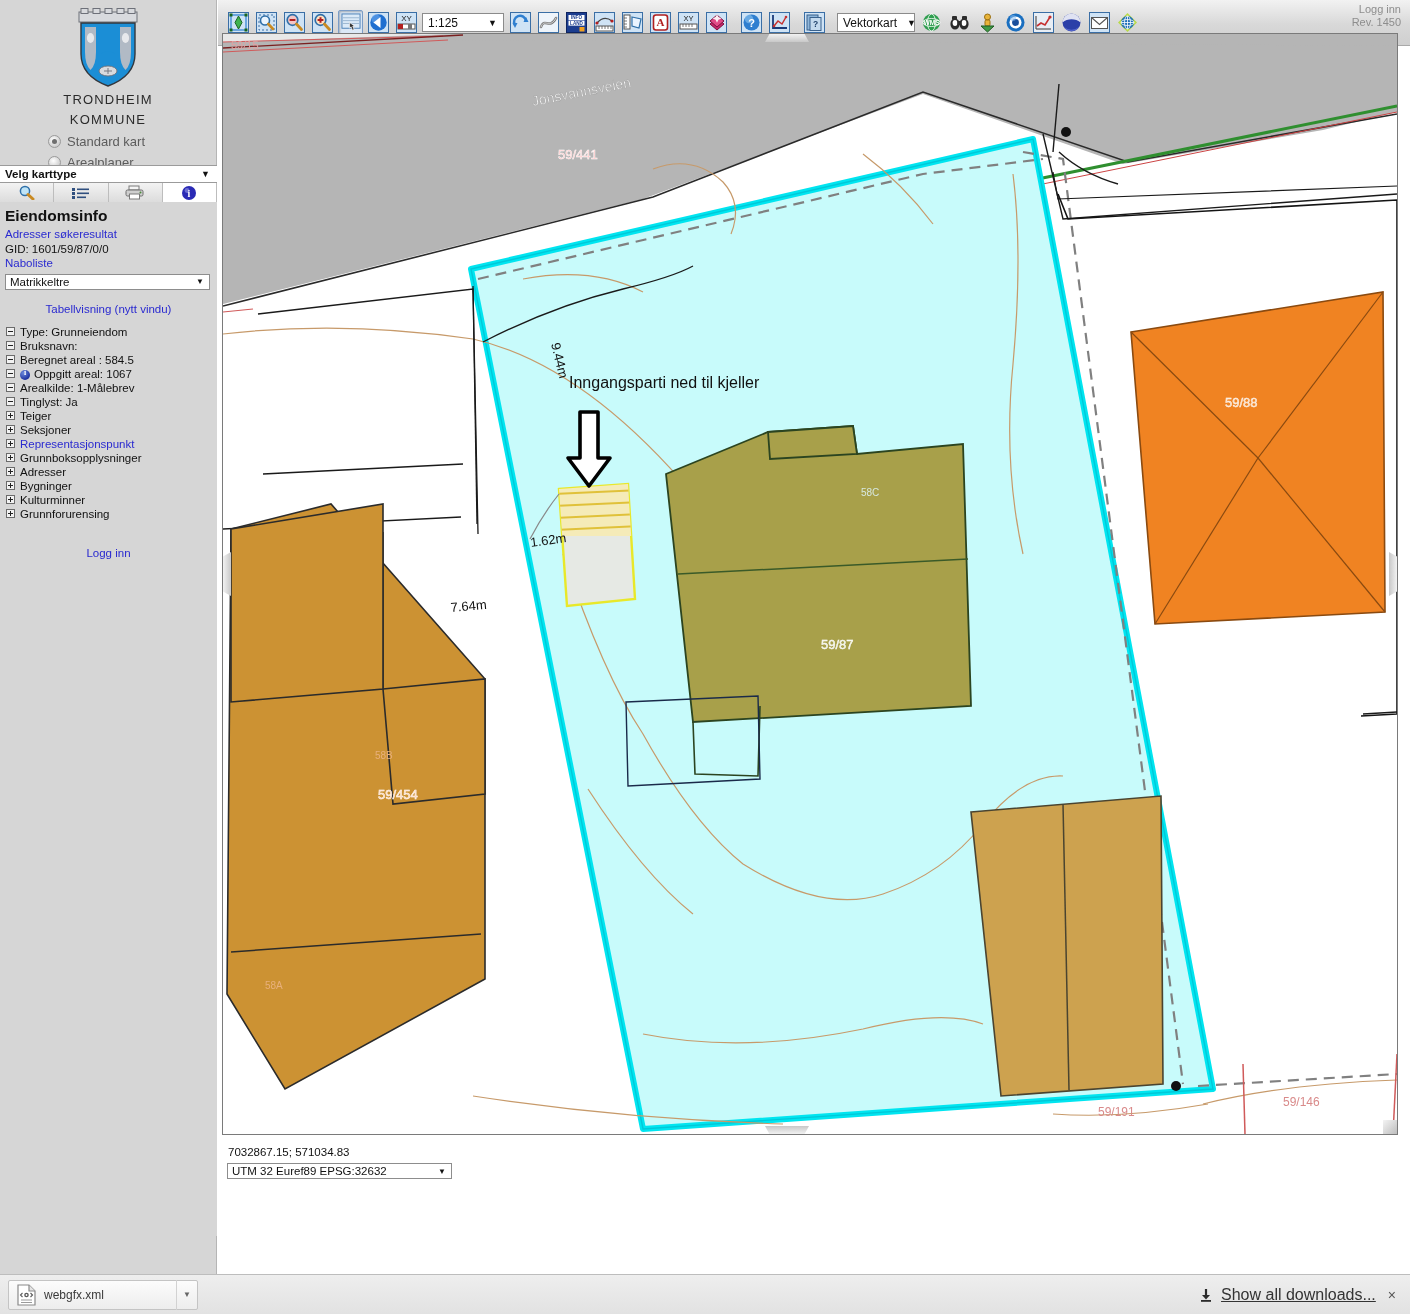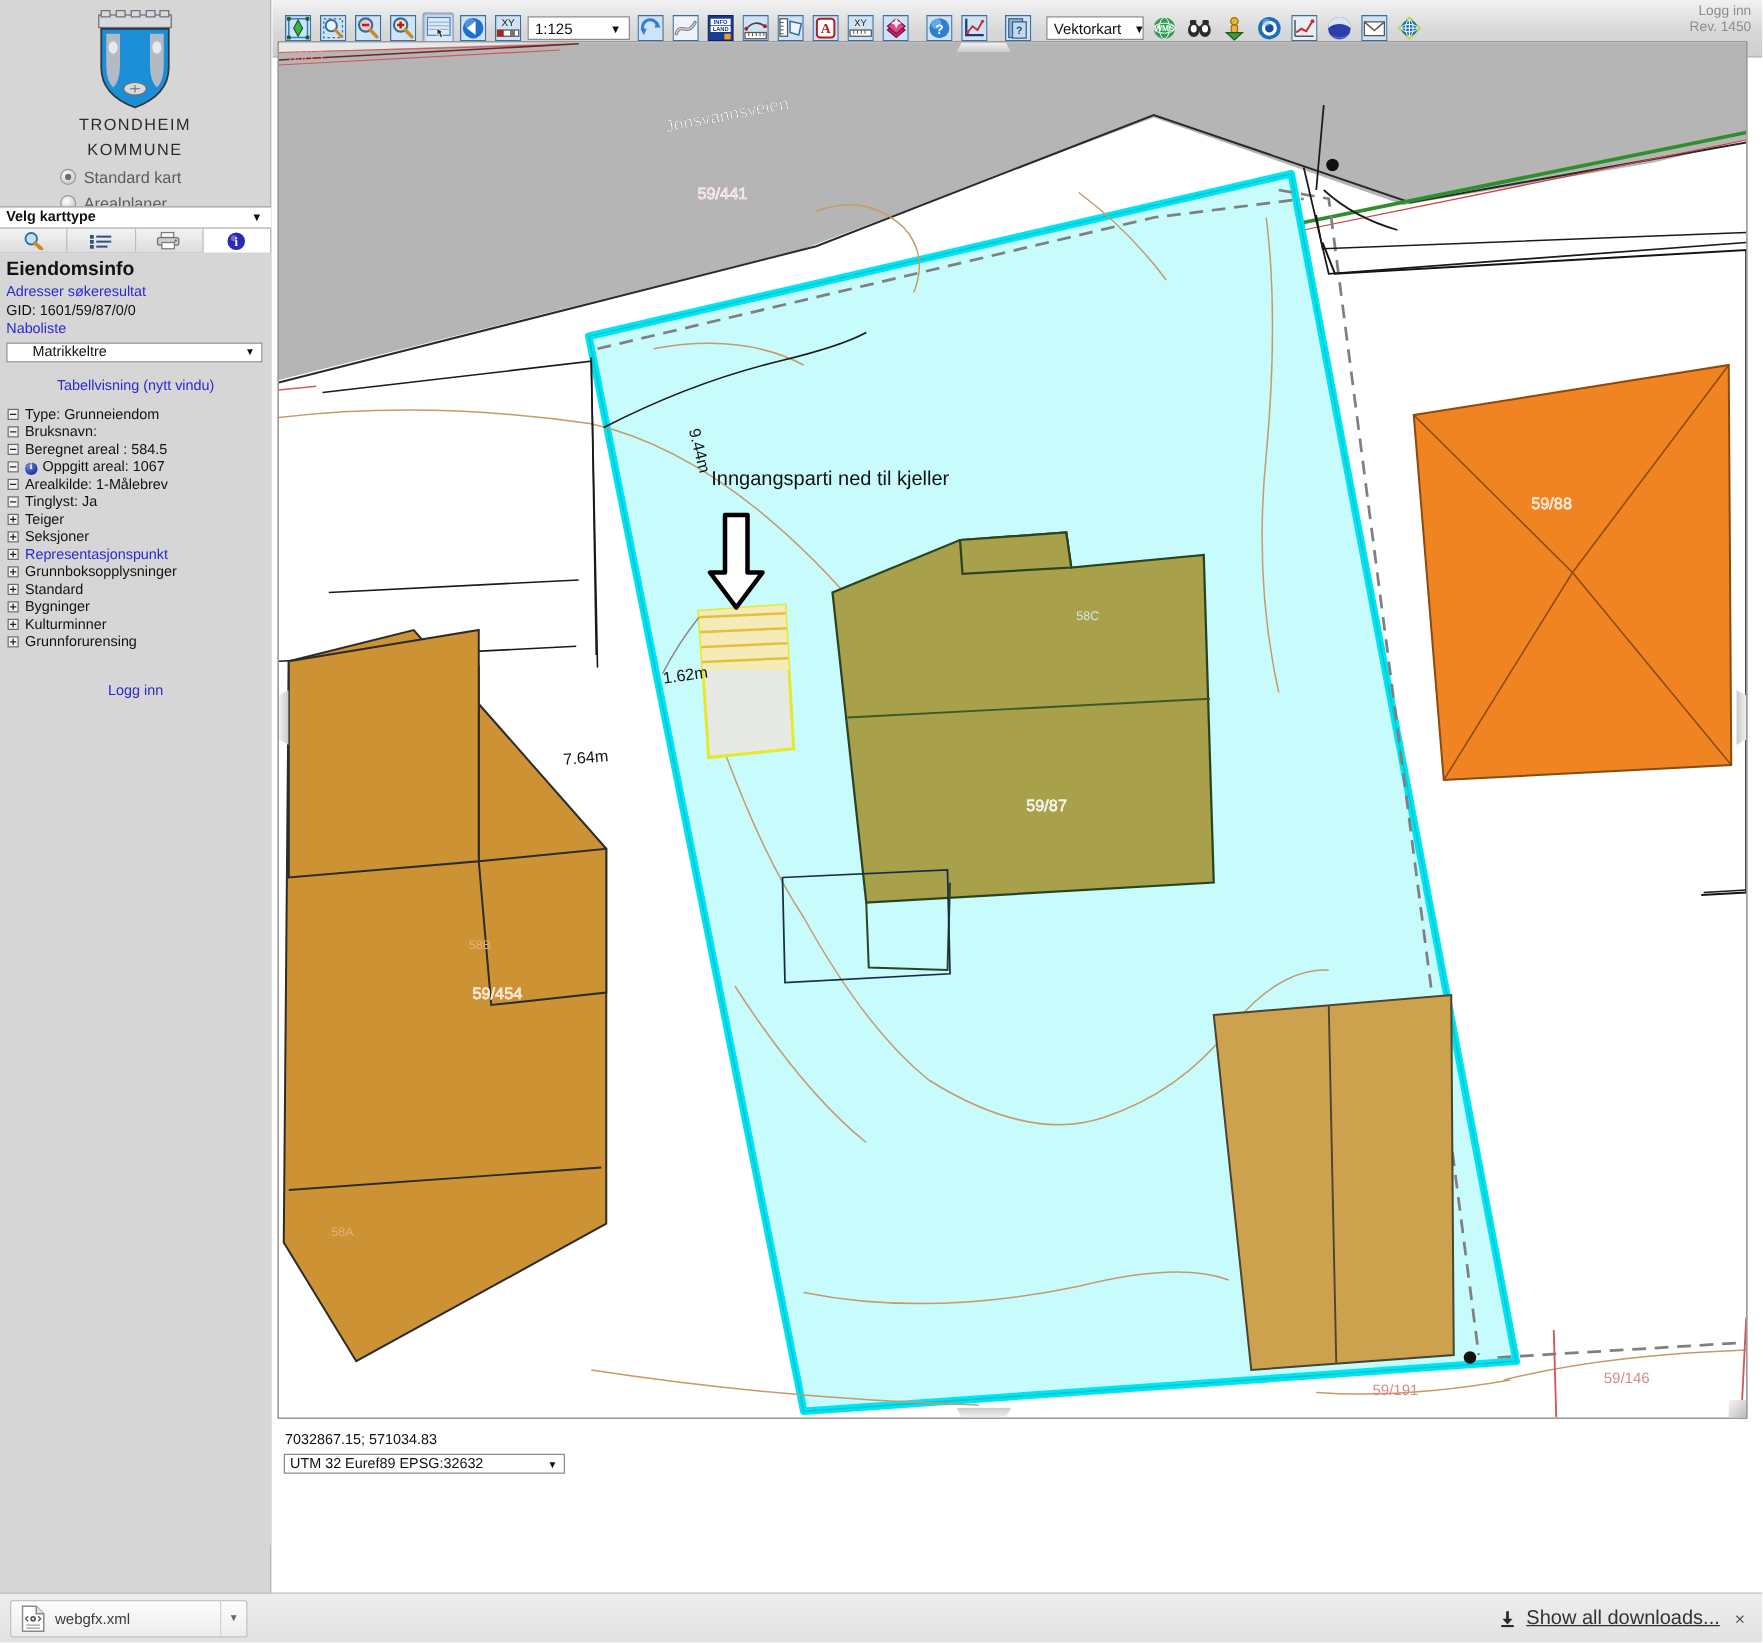--- a/index.html
+++ b/index.html
@@ -67,21 +67,21 @@
   .panel-title{
     font-size:15.5px;font-weight:bold;color:#111;padding:5px 0 2px 5px;
   }
   .link{color:#2a2ad0;font-size:11.5px;text-decoration:none;display:block;padding-left:5px;line-height:14.5px;cursor:pointer;}
   .plain{color:#111;font-size:11.5px;padding-left:5px;line-height:14.5px;}
   #matrikkel-select{
     margin:3px 4px 0 5px;height:16px;width:205px;background:#fff;
     border:1px solid #8d8d8d;box-sizing:border-box;
     display:flex;align-items:center;font-size:11.5px;color:#111;
   }
-  #matrikkel-select .lbl{flex:1;padding-left:20px;}
+  #matrikkel-select .lbl{flex:1;padding-left:4px;}
   #matrikkel-select .caret{font-size:8px;padding-right:5px;}
   .center-link{
     text-align:center;color:#2a2ad0;font-size:11.5px;margin-top:13px;cursor:pointer;
   }
   #tree{margin-top:10px;}
   .tree-row{display:flex;align-items:center;height:14px;padding-left:6px;}
   .tnode{
     width:9px;height:9px;border:1px solid #6b6b6b;background:#f2f2f2;
     margin-right:5px;position:relative;flex:none;box-sizing:border-box;cursor:pointer;
   }
@@ -313,21 +313,21 @@
           <div class="tree-row">
             <span class="tnode plus"></span>
             <span class="tlabel blue">Representasjonspunkt</span>
           </div>
           <div class="tree-row">
             <span class="tnode plus"></span>
             <span class="tlabel">Grunnboksopplysninger</span>
           </div>
           <div class="tree-row">
             <span class="tnode plus"></span>
-            <span class="tlabel">Standard</span>
+            <span class="tlabel">Adresser</span>
           </div>
           <div class="tree-row">
             <span class="tnode plus"></span>
             <span class="tlabel">Bygninger</span>
           </div>
           <div class="tree-row">
             <span class="tnode plus"></span>
             <span class="tlabel">Kulturminner</span>
           </div>
           <div class="tree-row">

